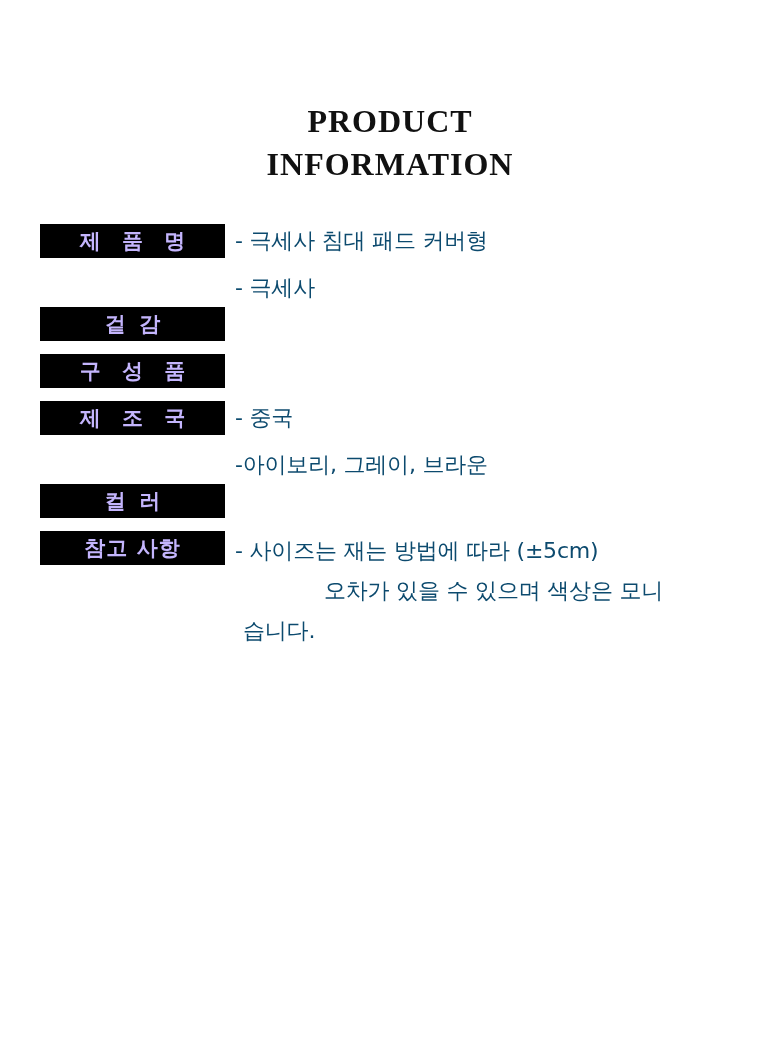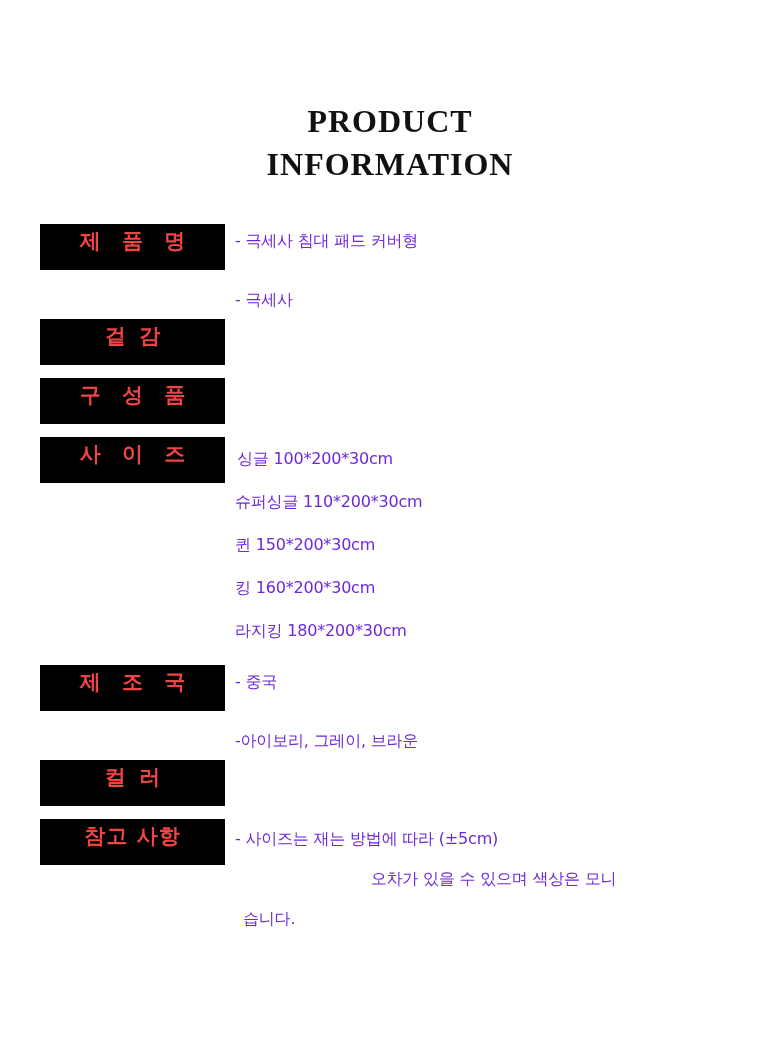--- a/index.html
+++ b/index.html
@@ -36,46 +36,46 @@
     width: 700px;
   }
   .spec-row {
     display: flex;
     align-items: flex-start;
     margin-bottom: 13px;
   }
   .spec-label {
     flex: 0 0 185px;
     background: #000000;
-    color: #ef4444;
+    color: #c4b5fd;
     font-size: 21px;
     font-weight: bold;
     text-align: center;
     line-height: 34px;
-    height: 46px;
+    height: 34px;
     letter-spacing: 1px;
     box-sizing: border-box;
     font-family: "DejaVu Sans", sans-serif;
   }
   .spec-label.wide-space {
     letter-spacing: 7px;
     text-indent: 7px;
   }
   .spec-label.label-space-xl {
     letter-spacing: 3px;
     text-indent: 3px;
     margin-top: 36px;
   }
   .spec-values {
     flex: 1 1 auto;
     padding-left: 0;
   }
   .spec-value {
-    font-size: 16px;
-    color: #6d28d9;
+    font-size: 22px;
+    color: #0c4a6e;
     line-height: 34px;
     height: 34px;
     padding-left: 10px;
     white-space: nowrap;
     font-family: "DejaVu Sans", sans-serif;
     letter-spacing: -0.2px;
   }
   .spec-value.multi {
     line-height: 43px;
     height: 43px;
@@ -113,30 +113,20 @@
       <div class="spec-label label-space-xl">겉      감</div>
       <div class="spec-values">
         <div class="spec-value">- 극세사</div>
       </div>
     </div>
 
     <div class="spec-row">
       <div class="spec-label wide-space">구 성 품</div>
     </div>
 
-    <div class="spec-row sizes">
-      <div class="spec-label wide-space">사 이 즈</div>
-      <div class="spec-values">
-        <div class="spec-value multi">싱글 100*200*30cm</div>
-        <div class="spec-value multi">슈퍼싱글 110*200*30cm</div>
-        <div class="spec-value multi">퀸 150*200*30cm</div>
-        <div class="spec-value multi">킹 160*200*30cm</div>
-        <div class="spec-value multi">라지킹 180*200*30cm</div>
-      </div>
-    </div>
 
     <div class="spec-row">
       <div class="spec-label wide-space">제 조 국</div>
       <div class="spec-values">
         <div class="spec-value">- 중국</div>
       </div>
     </div>
 
     <div class="spec-row">
       <div class="spec-label label-space-xl">컬      러</div>

